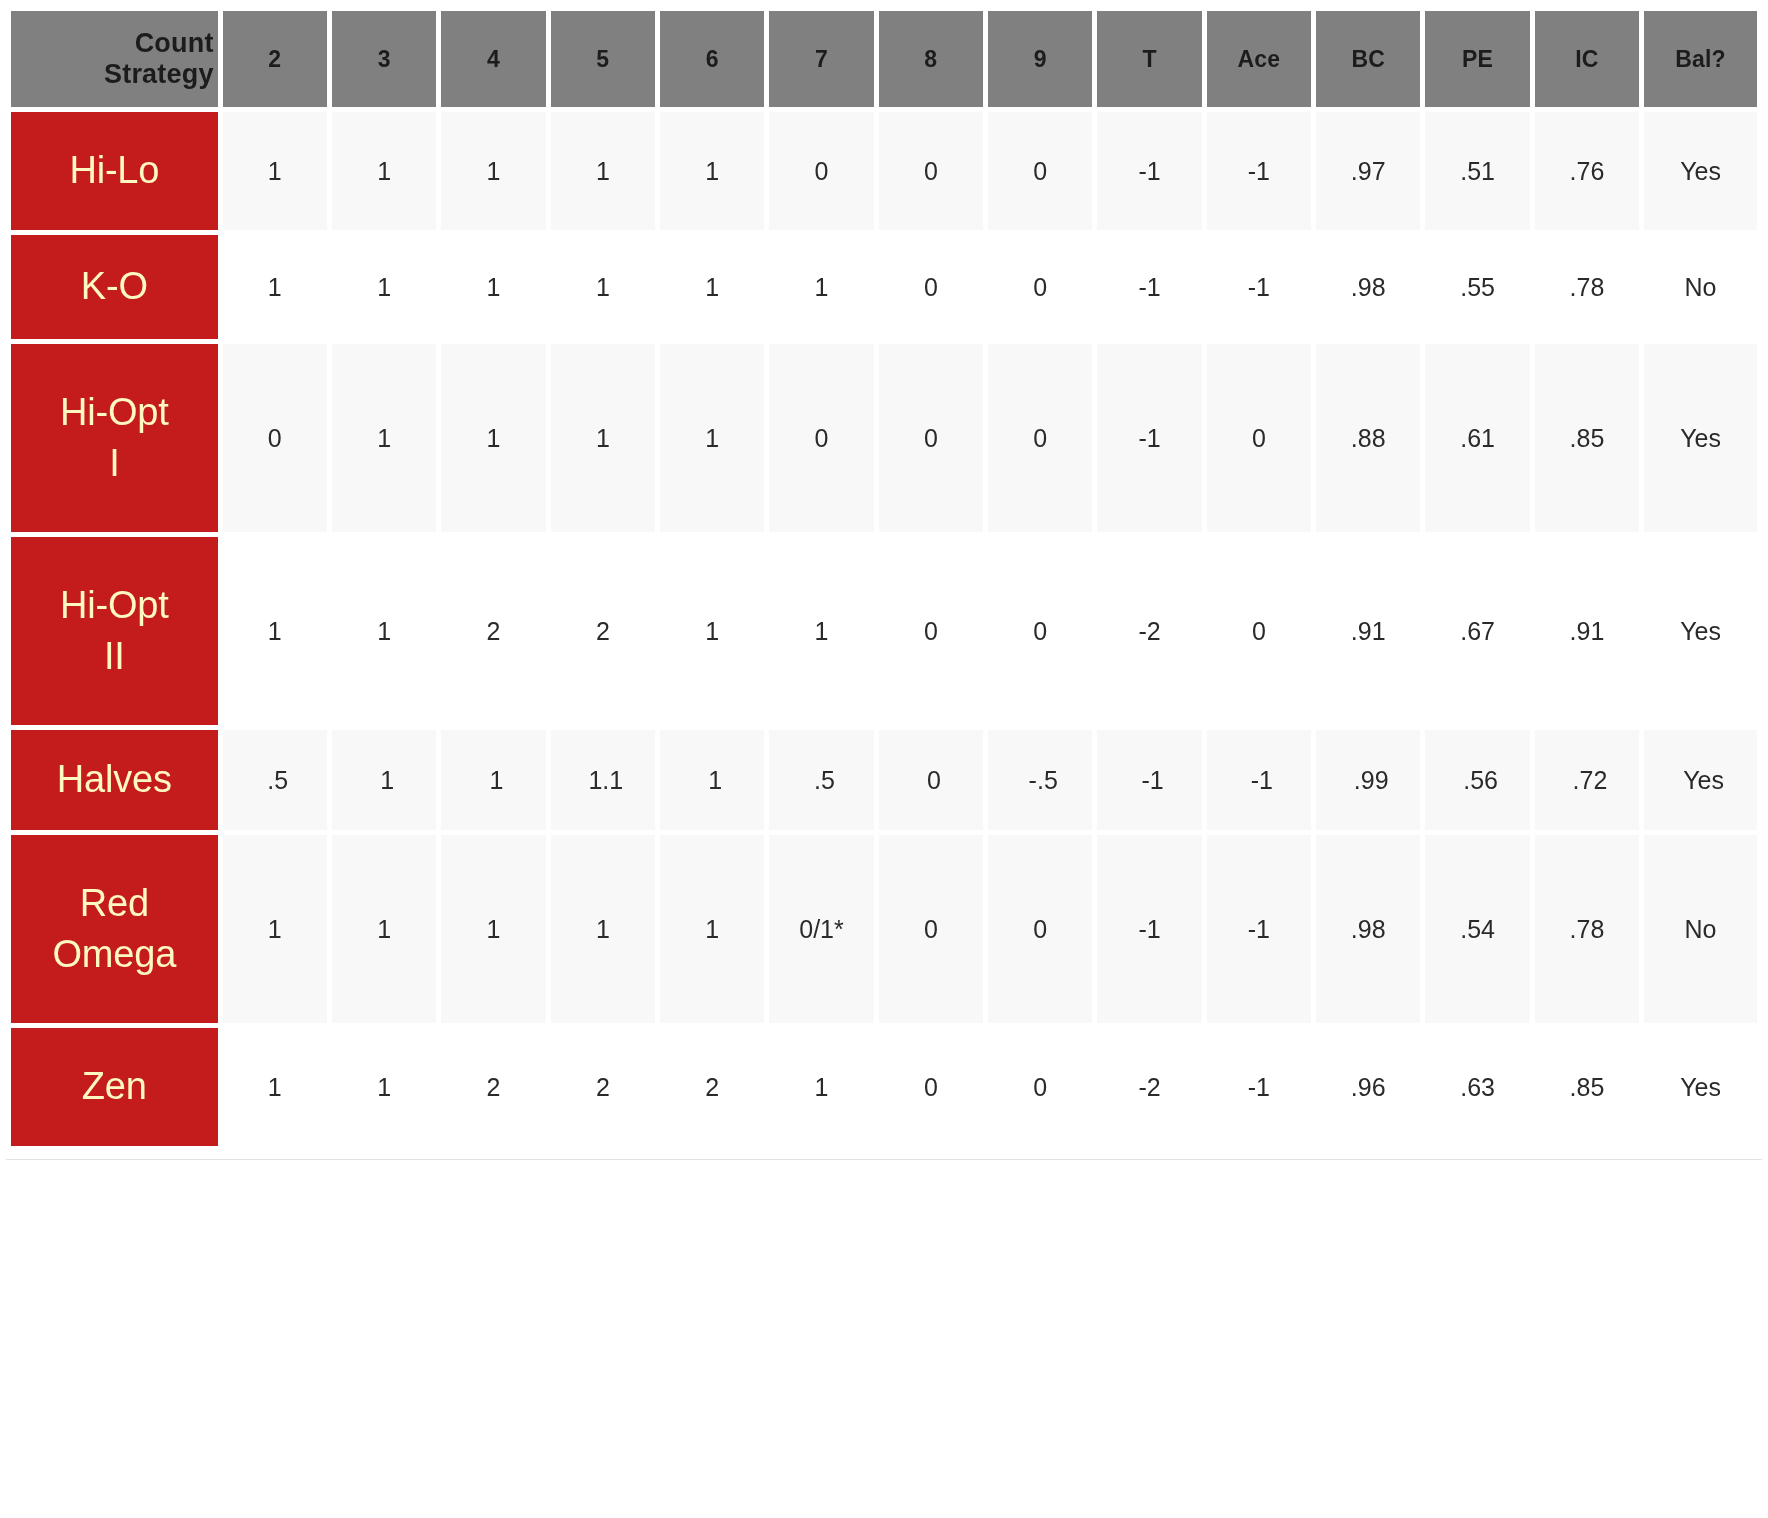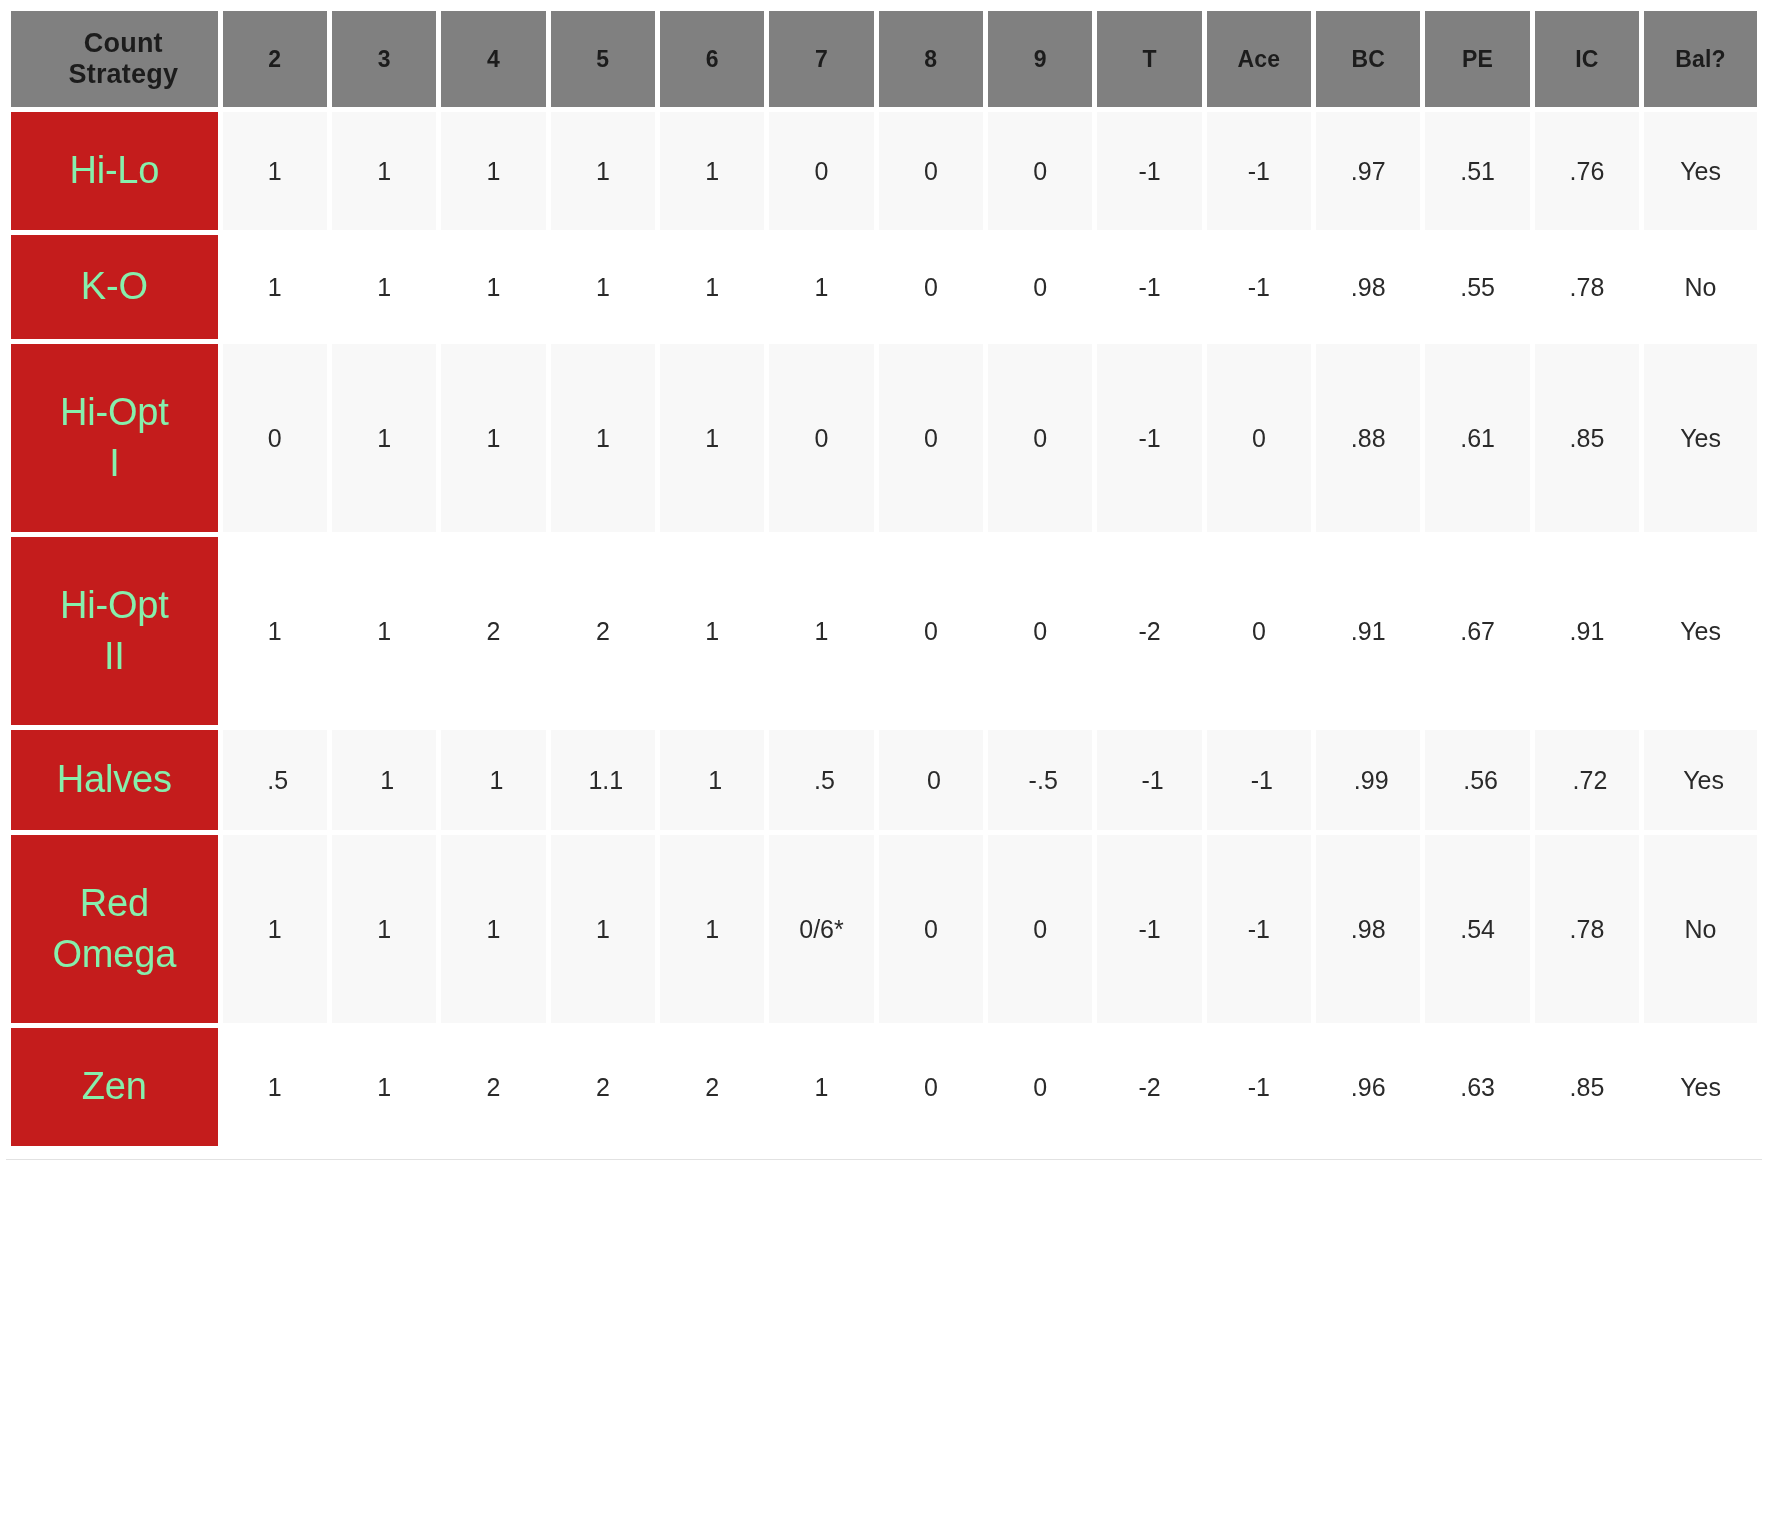--- a/index.html
+++ b/index.html
@@ -43,42 +43,42 @@
     font-size: 23px;
     font-weight: bold;
     text-align: center;
     vertical-align: middle;
     padding: 8px 4px;
     height: 96px;
     border: 0;
     letter-spacing: 0.2px;
   }
   thead th.strategy-head {
-    text-align: center;
+    text-align: right;
     padding-left: 22px;
     font-size: 27px;
     line-height: 1.15;
   }
 
   
   tbody td {
     border: 0;
     text-align: center;
     vertical-align: middle;
     font-size: 25px;
     color: #2a2a2a;
     font-weight: 400;
     padding: 4px 2px;
   }
   tbody tr.row-odd td { background: #f8f8f8; }
   tbody tr.row-even td { background: #ffffff; }
 
   td.strategy-cell {
     background: #c41c1c !important;
-    color: #86efac;
+    color: #fef9c3;
     font-size: 38px;
     font-weight: 400;
     text-align: center;
     vertical-align: middle;
     line-height: 1.35;
     padding: 6px 8px;
     letter-spacing: -0.2px;
   }
 
   
@@ -250,21 +250,21 @@
       <tr class="row-odd h-red">
         <td class="strategy-cell">
           <div>Red</div>
           <div>Omega</div>
         </td>
         <td>1</td>
         <td>1</td>
         <td>1</td>
         <td>1</td>
         <td>1</td>
-        <td>0/6*</td>
+        <td>0/1*</td>
         <td>0</td>
         <td>0</td>
         <td>-1</td>
         <td>-1</td>
         <td>.98</td>
         <td>.54</td>
         <td>.78</td>
         <td>No</td>
       </tr>
 

